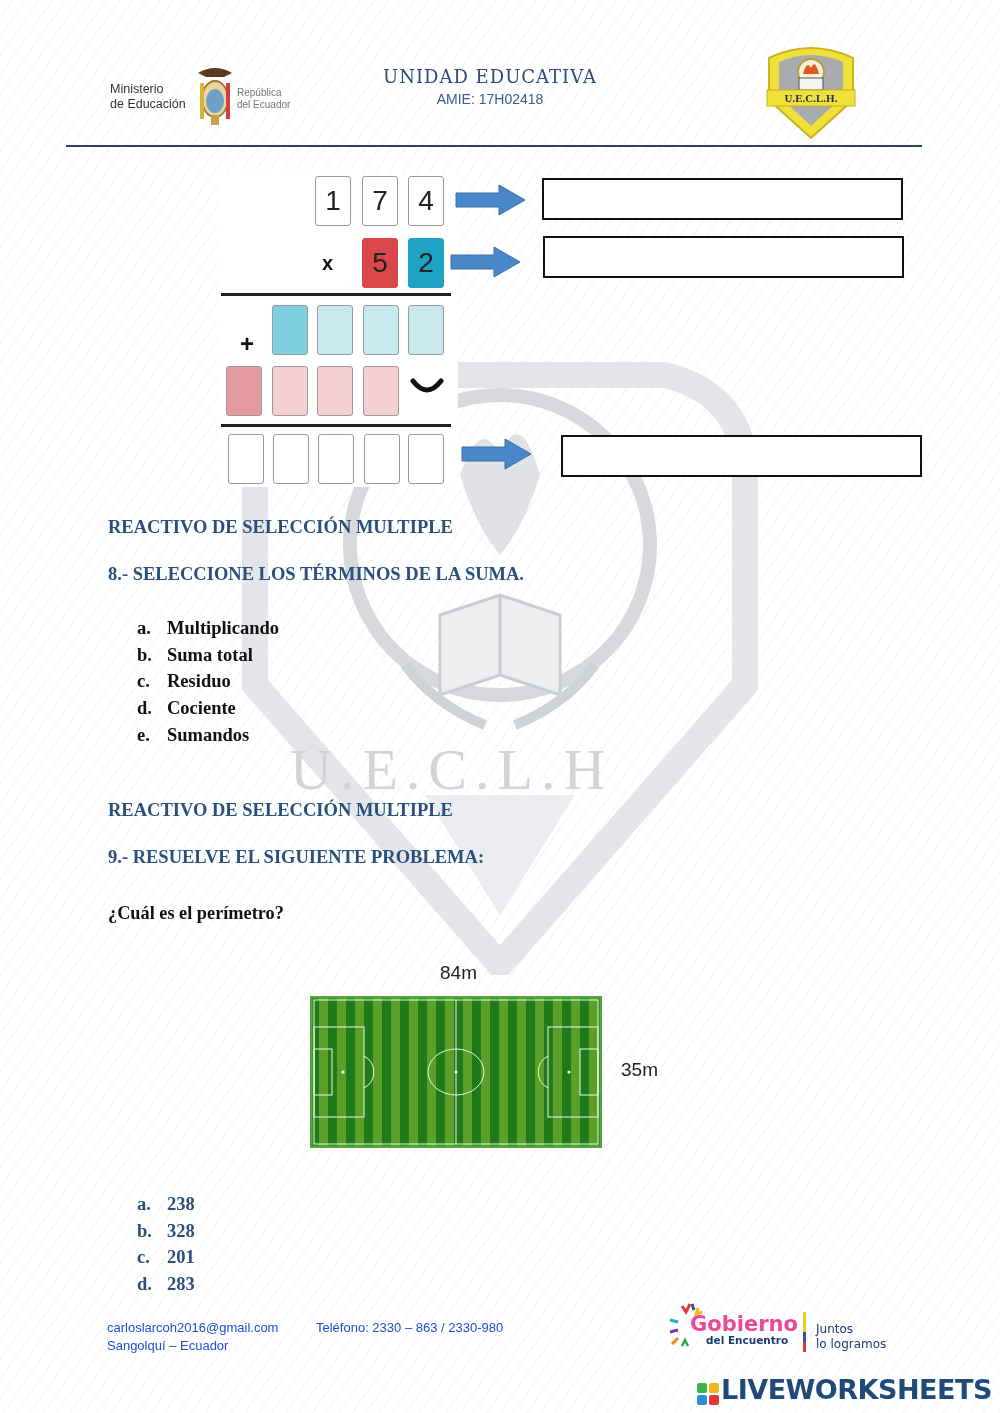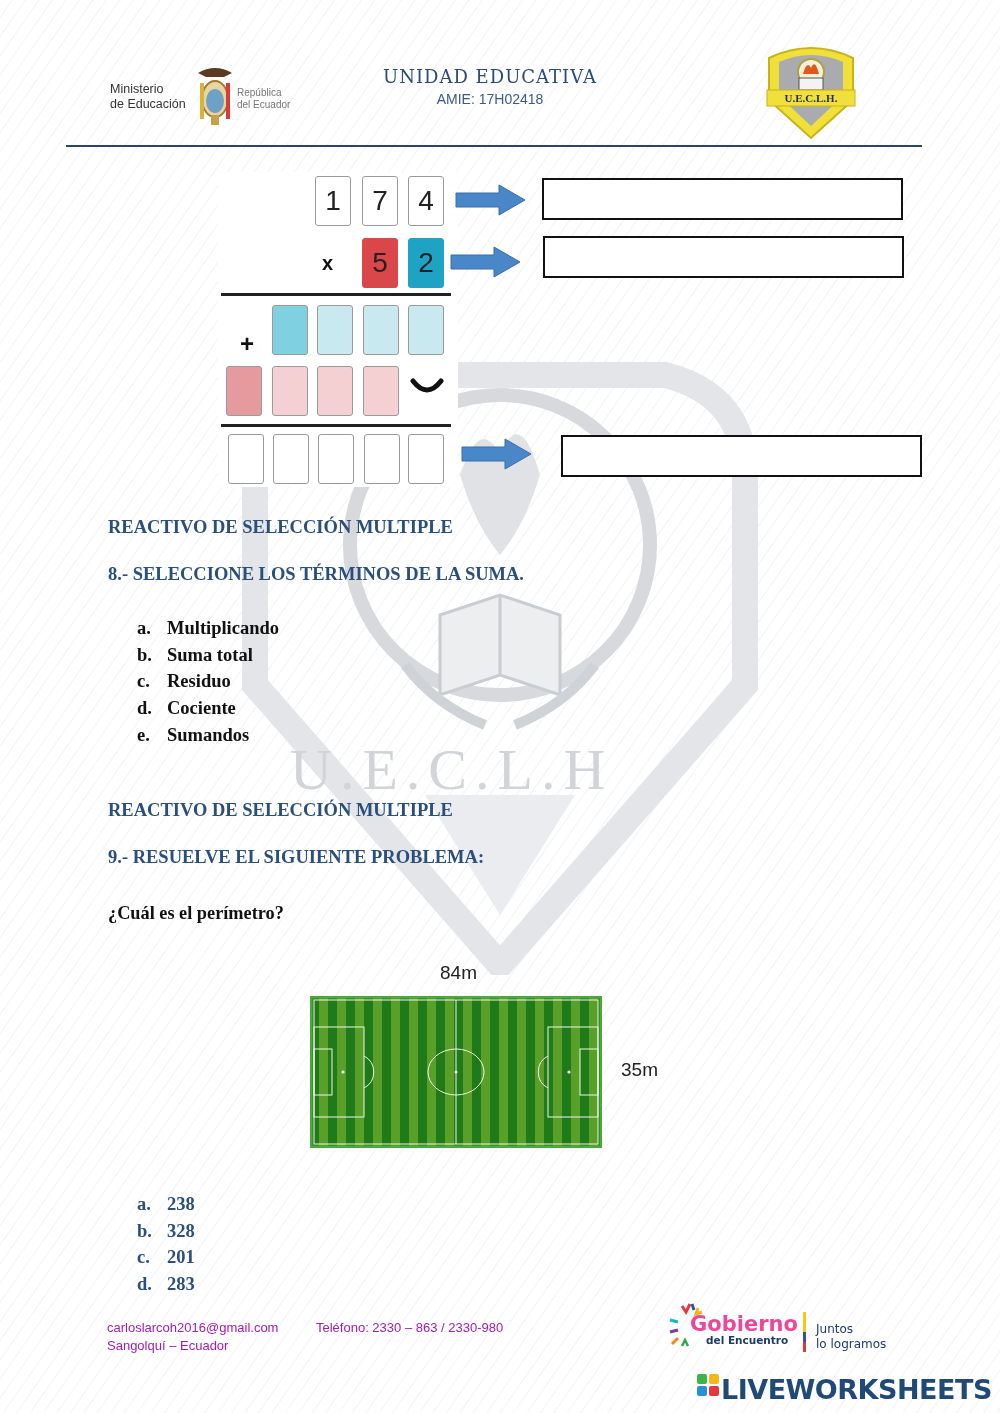--- a/index.html
+++ b/index.html
@@ -38,23 +38,23 @@
   .opts { position: absolute; left: 137px; font-family: "Liberation Serif", serif; font-weight: bold; font-size: 18.5px; line-height: 26.7px; color: #111; }
   .opts .row { display: flex; }
   .opts .lt { width: 30px; }
   .opts.blue { color: #2a4f7d; }
   .problem { position: absolute; left: 108px; top: 900px; width: 800px; font-family: "Liberation Serif", serif; font-weight: bold; font-size: 18.3px; line-height: 27px; color: #111; }
 
   .dimlabel { position: absolute; font-family: "Liberation Sans", sans-serif; font-size: 19px; color: #222; }
   .field { position: absolute; left: 310px; top: 996px; width: 292px; height: 152px; }
 
   
-  .foot { position: absolute; font-family: "Liberation Sans", sans-serif; font-size: 13px; color: #a21caf; line-height: 18px; }
+  .foot { position: absolute; font-family: "Liberation Sans", sans-serif; font-size: 13px; color: #1d4ed8; line-height: 18px; }
   .gob { position: absolute; left: 668px; top: 1298px; width: 240px; height: 62px; }
-  .lw { position: absolute; left: 697px; top: 1374px; display: flex; align-items: flex-start; }
+  .lw { position: absolute; left: 697px; top: 1374px; display: flex; align-items: flex-end; }
   .lw-txt { font-family: "DejaVu Sans", sans-serif; font-weight: bold; font-size: 27px; color: #1f4a78; letter-spacing: -0.5px; }
 </style>
 </head>
 <body>
 
 <div class="wm-lines"></div>
 <svg class="wm-shield" viewBox="0 0 610 620">
   <path d="M60 120 Q60 40 140 20 L470 20 Q550 40 550 120 L550 330 L305 610 L60 330 Z" fill="none" stroke="#e3e5e8" stroke-width="26"></path>
   <circle cx="305" cy="190" r="150" fill="none" stroke="#d7d9dc" stroke-width="14"></circle>
   <path d="M245 260 L305 240 L365 260 L365 340 L305 320 L245 340 Z" fill="#eceef0" stroke="#c9ccd0" stroke-width="3"></path>

